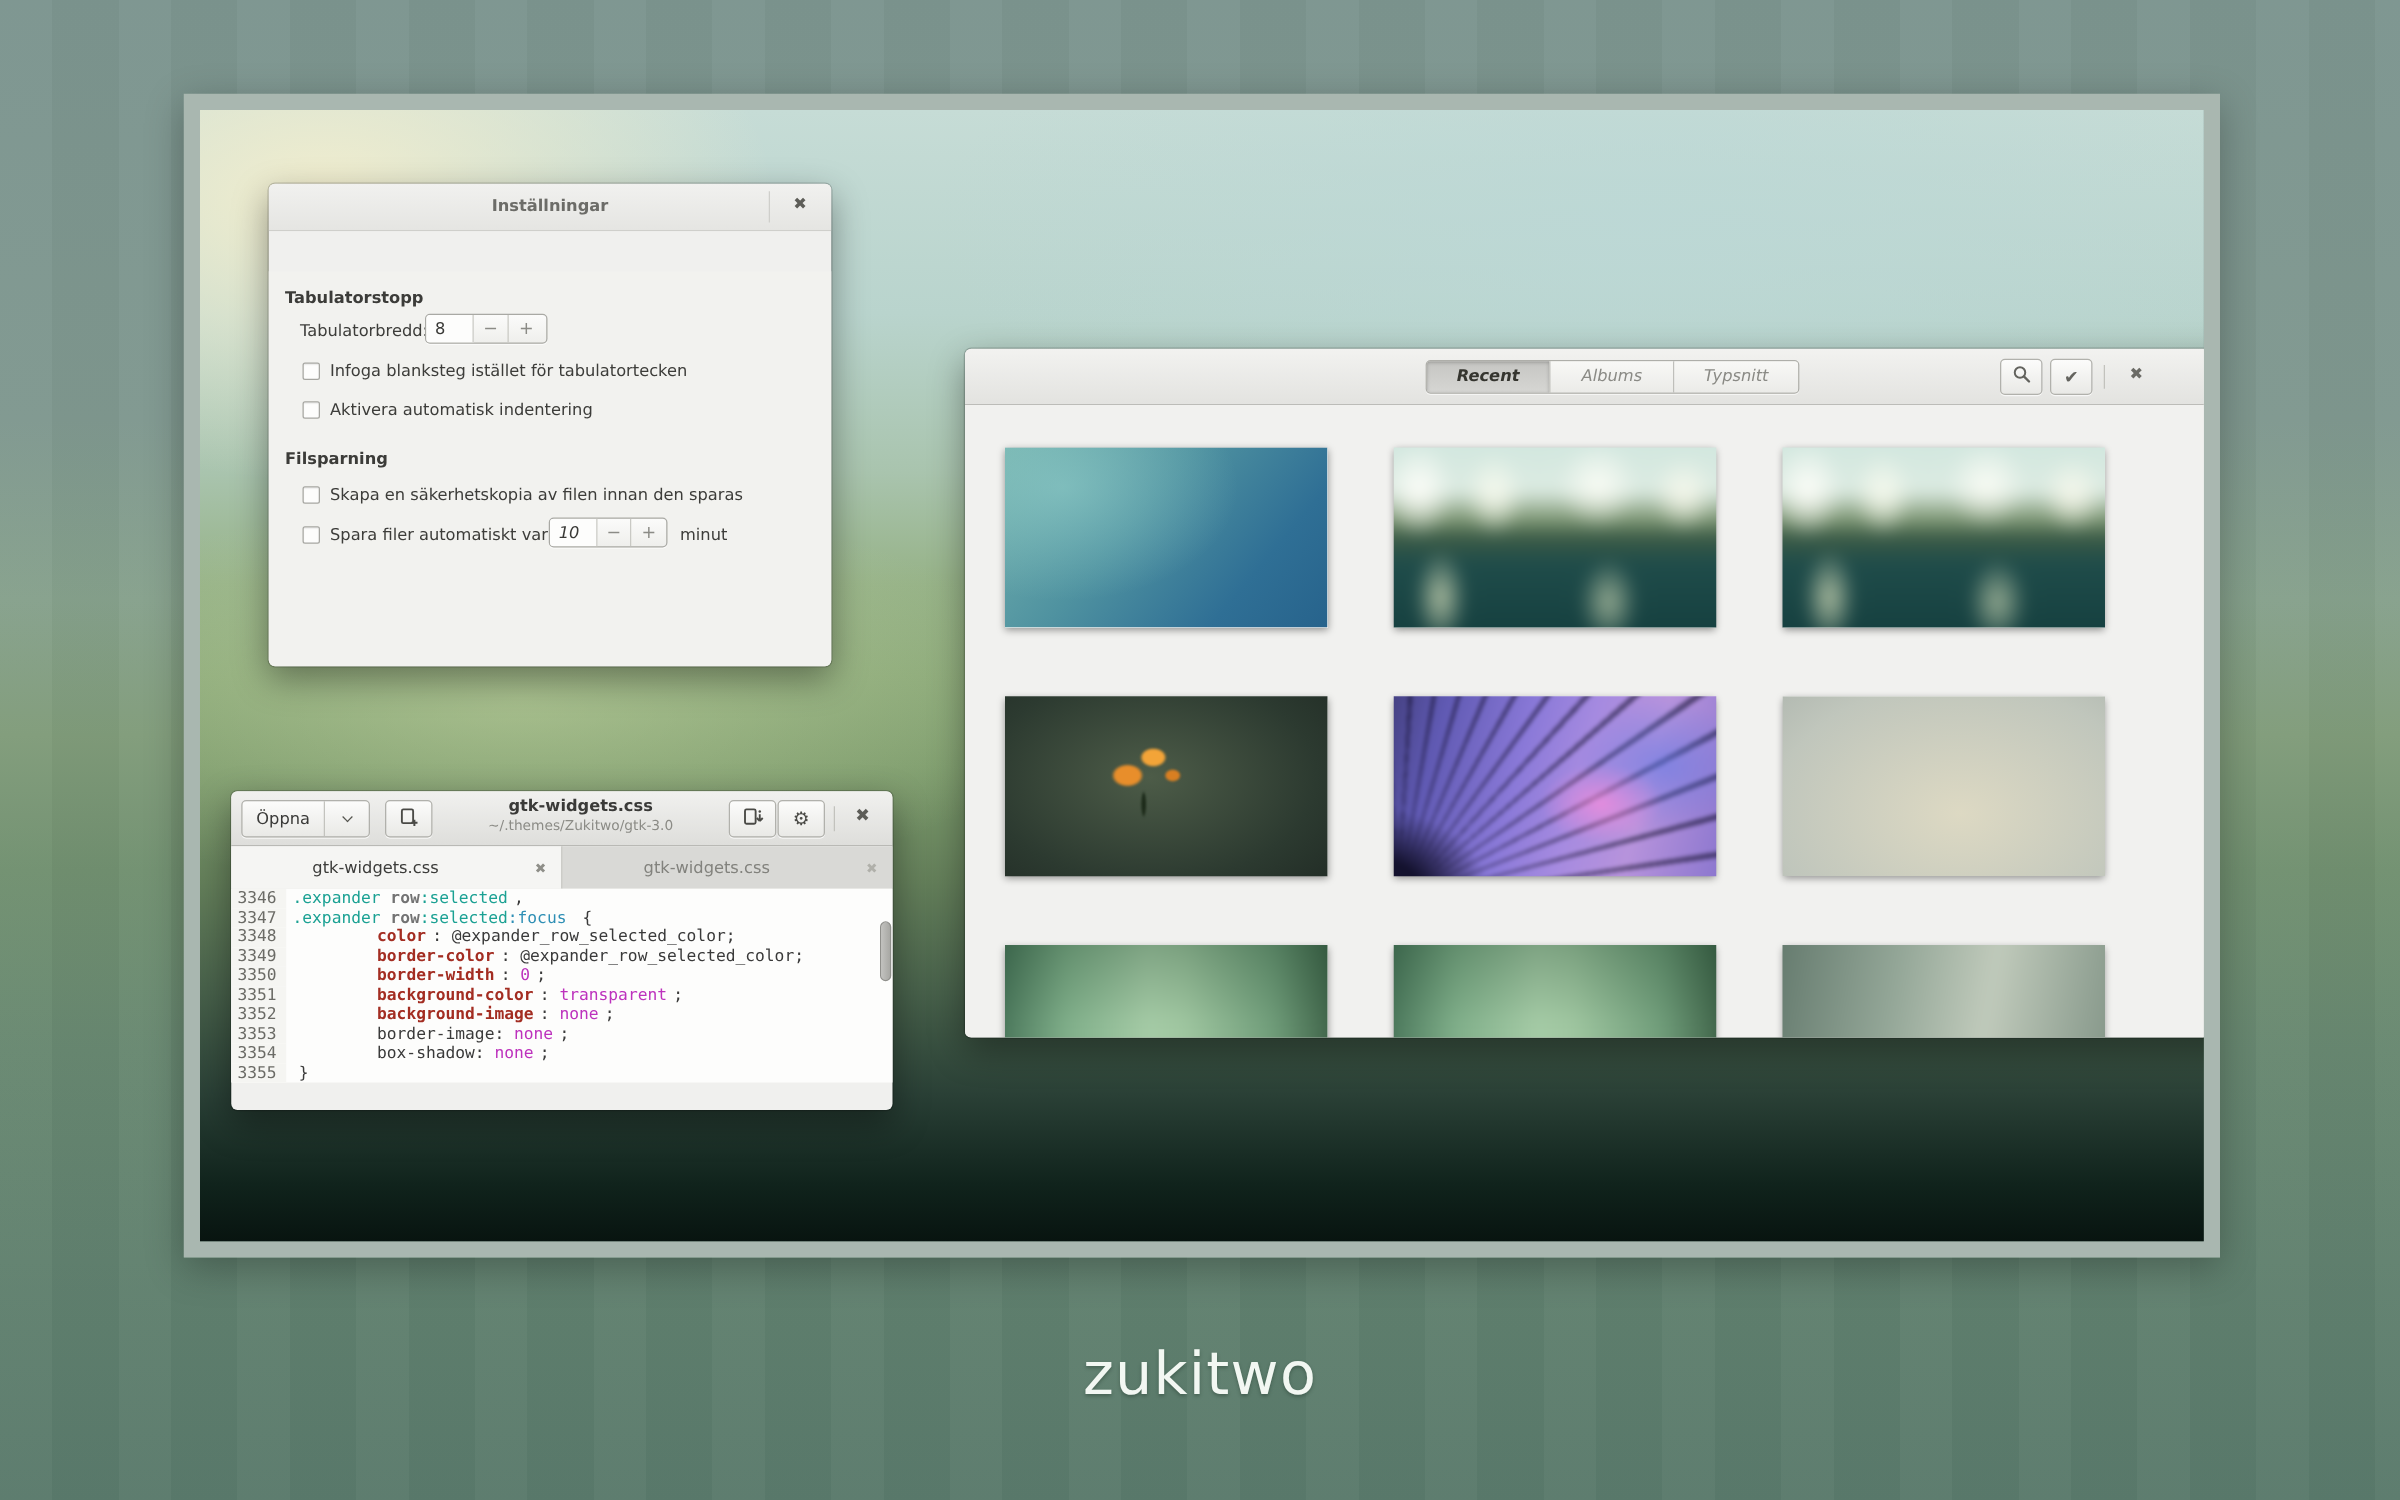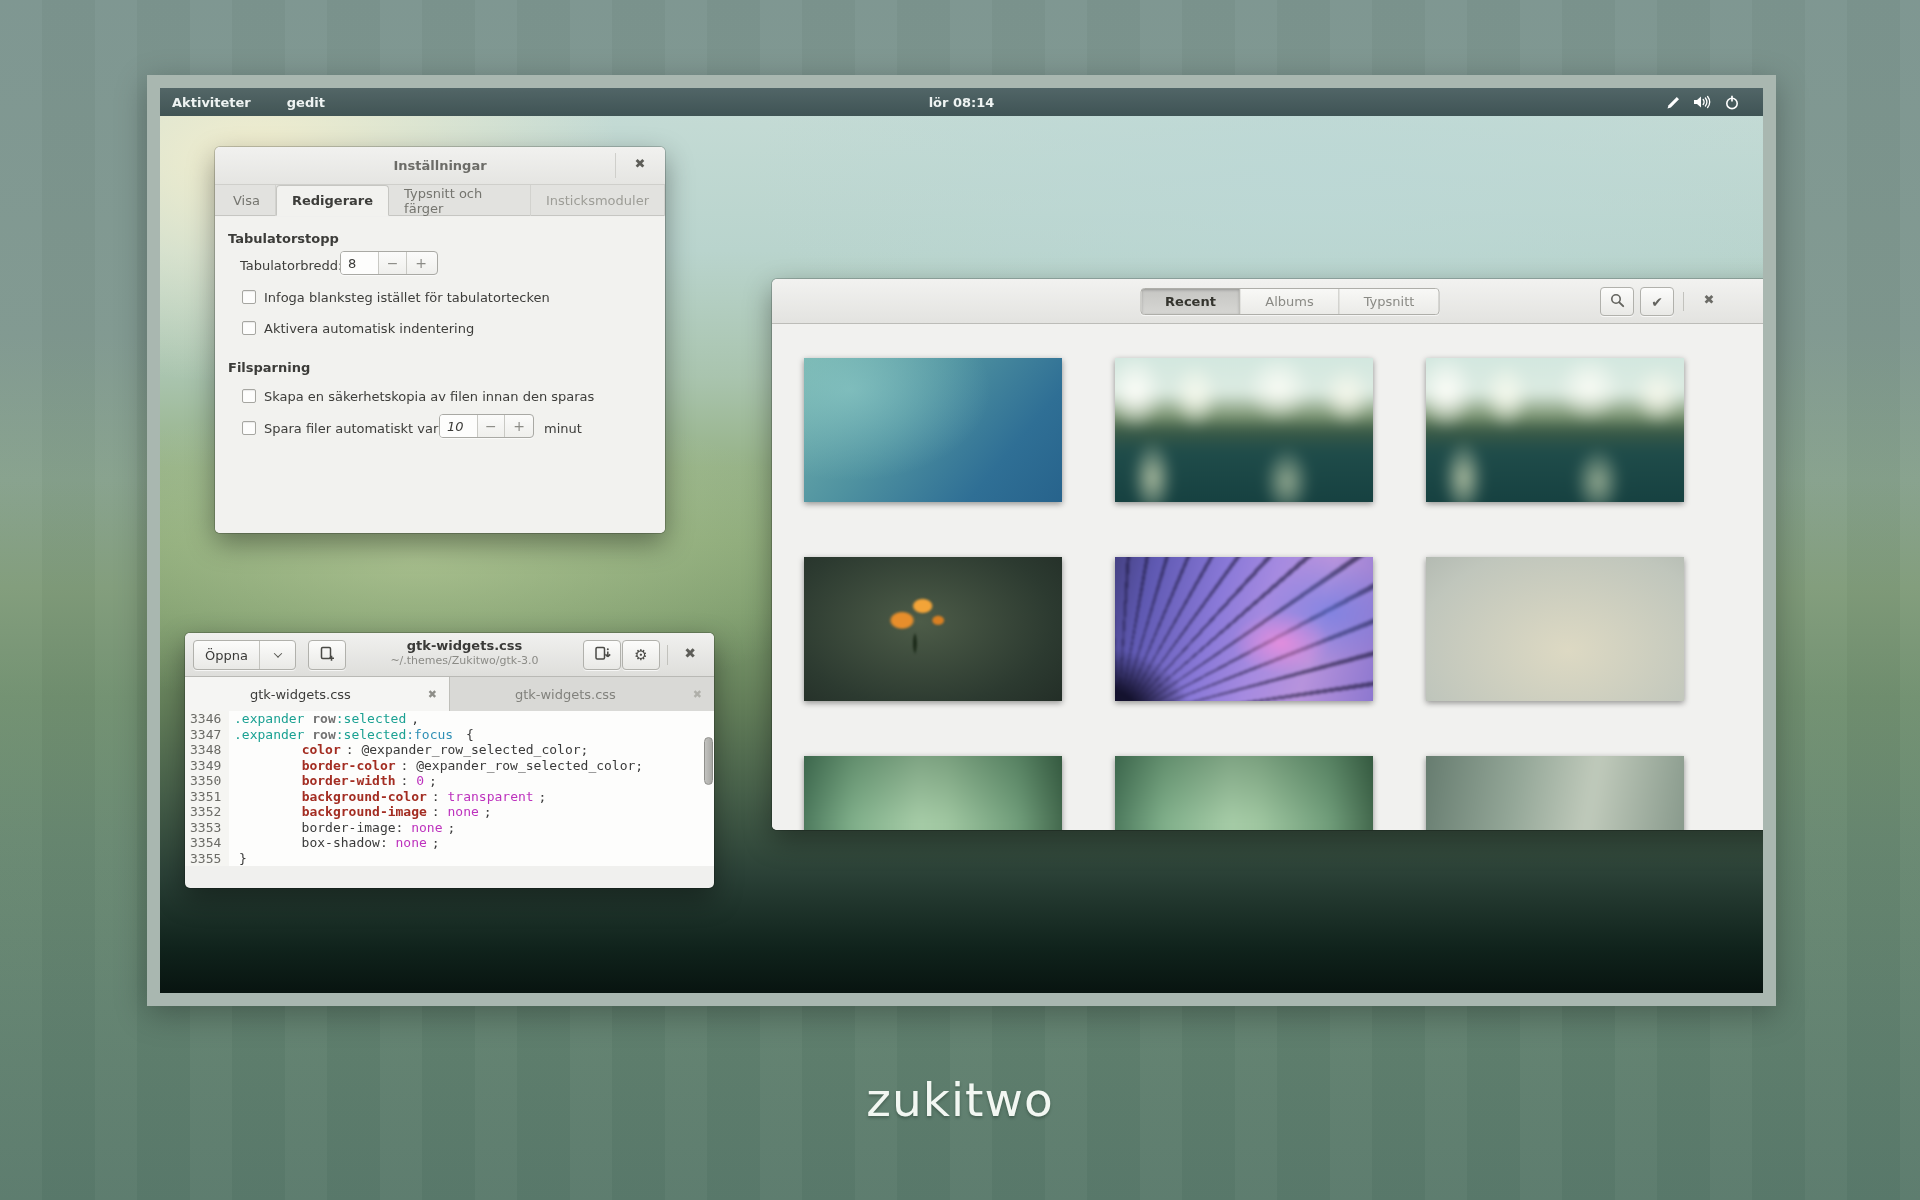--- a/index.html
+++ b/index.html
@@ -136,21 +136,21 @@
   .val { color:#bd32bd; }
   .code-scroll { position:absolute; right:1px; top:104px; width:9px; height:48px; background:linear-gradient(90deg,#c2c2bf,#a8a8a4); border:1px solid #90908c; border-radius:5px; }
 
   .gedit-status {
     position:absolute; left:0; right:0; bottom:0; height:22px; background:#e7e7e4;
     border-top:1px solid #c6c6c2; border-radius:0 0 5px 5px; font-size:12px; color:#4a4a46;
   }
   .st { position:absolute; top:3px; display:flex; align-items:center; gap:6px; }
 
   
-  .photos { left:612px; top:191px; width:1036px; height:551px; z-index:20; overflow:hidden; background:#f1f1ef; }
+  .photos { left:612px; top:191px; width:1036px; height:551px; z-index:20; overflow:hidden; background:#f1f1ef;font-style:italic; }
   .photos-header {
     position:absolute; left:0; top:0; right:0; height:45px;
     background:linear-gradient(180deg,#f2f2f0,#e3e3e0);
     border-bottom:1px solid #bcbcb8; border-radius:5px 5px 0 0;
   }
   .seg {
     position:absolute; left:50%; transform:translateX(-50%); top:9px; height:27px;
     display:flex; border:1px solid #aeaea9; border-radius:4px; overflow:hidden;
     box-shadow:0 1px 0 rgba(255,255,255,.6);
   }
@@ -216,44 +216,20 @@
   .photos-scroll-handle { position:absolute; left:1px; top:8px; width:11px; height:52px; border:1px solid #8f8f8b; border-radius:6px; background:linear-gradient(90deg,#c9c9c6,#a8a8a4); }
 </style>
 </head>
 <body>
 
 <div class="canvas">
 
   <div class="frame">
     <div class="desktop">
 
-      <div class="panel">
-        <span class="panel-item panel-activities">Aktiviteter</span>
-        <span class="panel-item panel-app">gedit</span>
-        <span class="panel-clock">lör 08:14</span>
-        <span class="panel-icons">
-          <span>
-              <svg width="15" height="15" viewBox="0 0 15 15">
-                <path d="M1.5 13.5 L4.8 12.4 L13 4.2 L10.8 2 L2.6 10.2 Z" fill="#fff"></path>
-              </svg>
-            </span>
-          <span>
-              <svg width="18" height="14" viewBox="0 0 18 14">
-                <polygon points="0,5 3,5 7,1.5 7,12.5 3,9 0,9" fill="#fff"></polygon>
-                <path d="M9.2 4.5 q1.8 2.5 0 5 M11.4 3 q3 4 0 8 M13.6 1.5 q4.2 5.5 0 11" stroke="#fff" fill="none" stroke-width="1.3" stroke-linecap="round"></path>
-              </svg>
-            </span>
-          <span>
-              <svg width="14" height="15" viewBox="0 0 14 15">
-                <circle cx="7" cy="8.4" r="5.2" fill="none" stroke="#fff" stroke-width="1.6"></circle>
-                <line x1="7" y1="0.8" x2="7" y2="6.4" stroke="#fff" stroke-width="1.7"></line>
-              </svg>
-            </span>
-        </span>
-      </div>
 
       <div class="win photos">
         <div class="photos-header">
           <div class="seg">
             <div class="seg-item active">Recent</div>
             <div class="seg-item">Albums</div>
             <div class="seg-item">Typsnitt</div>
           </div>
           <div class="pbtn pb-search">
             <span><svg width="15" height="15" viewBox="0 0 15 15">
@@ -281,26 +257,20 @@
         <div class="photos-scrollbar">
           <div class="photos-scroll-handle"></div>
         </div>
       </div>
 
       <div class="win prefs">
         <div class="prefs-titlebar">
           <div class="prefs-title">Inställningar</div>
           <div class="prefs-title-sep"></div>
           <div class="prefs-close x-icon">✖</div>
-        </div>
-        <div class="prefs-tabstrip">
-          <div class="tab">Visa</div>
-          <div class="tab active">Redigerare</div>
-          <div class="tab">Typsnitt och färger</div>
-          <div class="tab dim">Insticksmoduler</div>
         </div>
         <div class="prefs-body">
           <div class="heading" style="left:13px; top:14px;">Tabulatorstopp</div>
           <div class="plabel" style="left:25px; top:41px;">Tabulatorbredd:</div>
           <div class="spin" style="left:125px; top:34px; width:98px;">
             <span class="spin-val">8</span>
             <span class="spin-btn">−</span>
             <span class="spin-btn">+</span>
           </div>
           <div class="checkbox" style="left:27px; top:73px;"></div>

